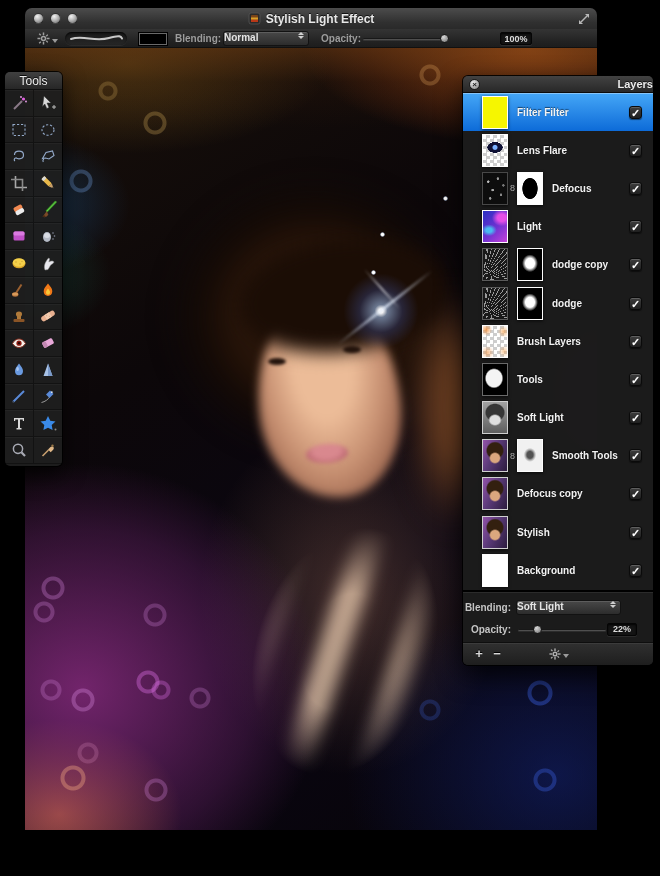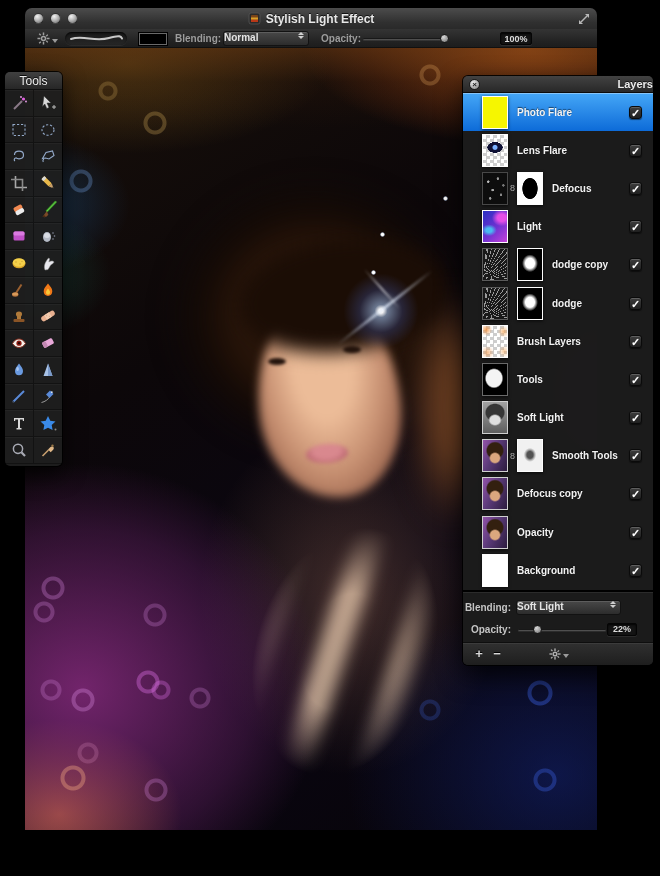--- a/index.html
+++ b/index.html
@@ -486,21 +486,21 @@
   <div class="layers">
     <div class="layers-hdr">
       <span class="close-btn">×</span>
       <span class="layers-title">Layers</span>
     </div>
 
     <div class="layers-list">
         <div class="layer-row selected">
     <div class="thumb t-yellow"></div>
 
-    <span class="lname">Photo Flare</span>
+    <span class="lname">Filter Filter</span>
     <span class="check">✓</span>
   </div>
         <div class="layer-row">
     <div class="thumb t-flare"></div>
 
     <span class="lname">Lens Flare</span>
     <span class="check">✓</span>
   </div>
         <div class="layer-row">
     <div class="thumb t-speckle"></div>
@@ -556,21 +556,21 @@
   </div>
         <div class="layer-row">
     <div class="thumb t-portrait"></div>
 
     <span class="lname">Defocus copy</span>
     <span class="check">✓</span>
   </div>
         <div class="layer-row">
     <div class="thumb t-portrait"></div>
 
-    <span class="lname">Opacity</span>
+    <span class="lname">Stylish</span>
     <span class="check">✓</span>
   </div>
         <div class="layer-row">
     <div class="thumb t-white"></div>
 
     <span class="lname">Background</span>
     <span class="check">✓</span>
   </div>
       </div>
 

